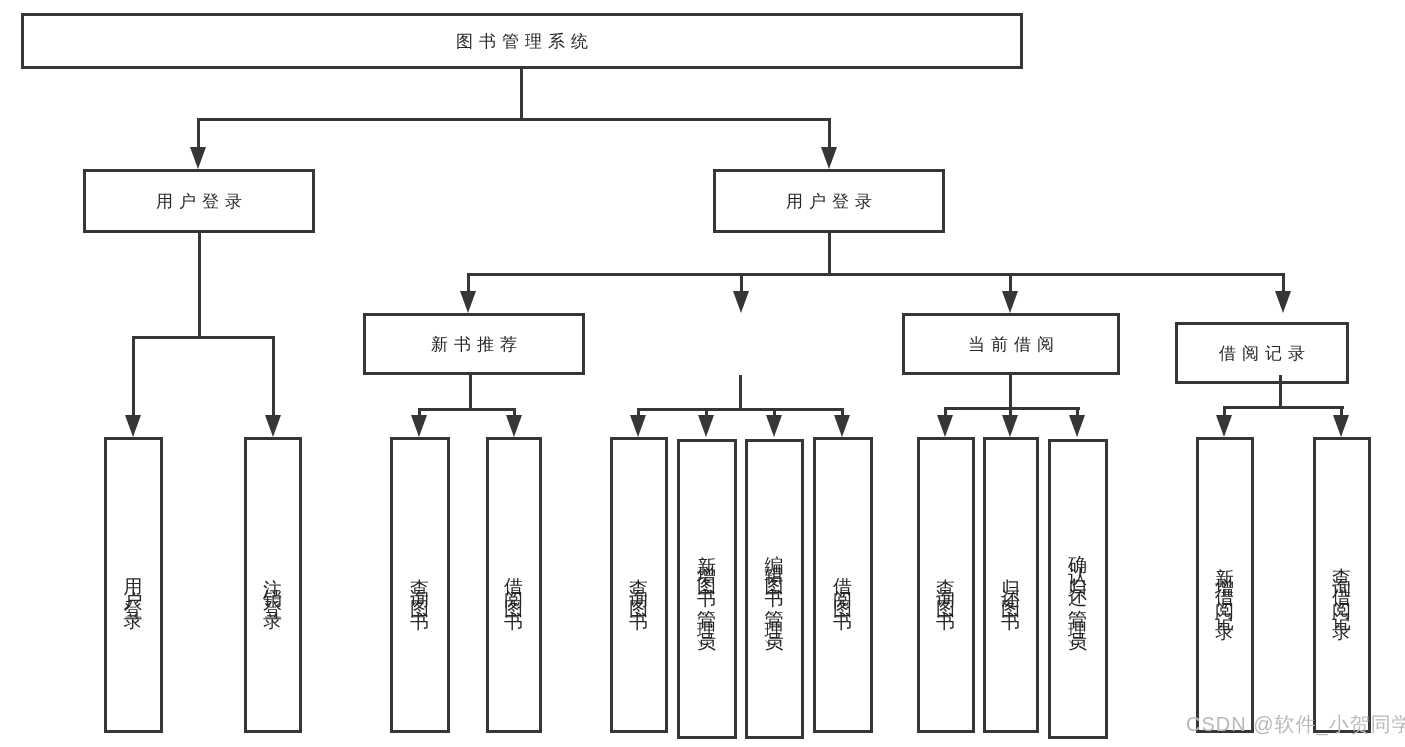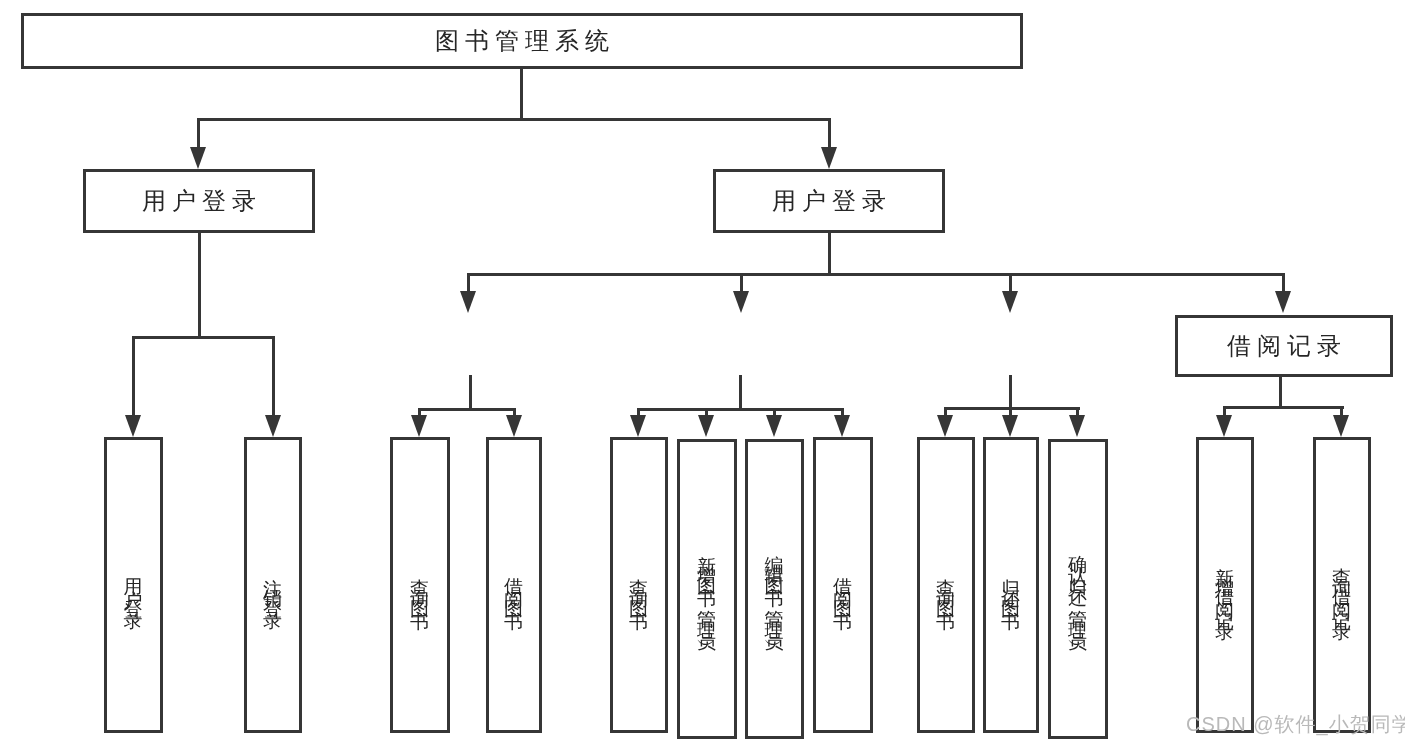--- a/index.html
+++ b/index.html
@@ -9,21 +9,21 @@
     background:#ffffff;
     font-family:"Liberation Sans","DejaVu Sans",sans-serif;
     overflow:hidden;
   }
   .box{
     position:absolute;
     border:3px solid #363636;
     background:#ffffff;
     display:flex;align-items:center;justify-content:center;
     color:#262626;
-    font-size:24px;
+    font-size:17px;
     letter-spacing:6px;
     text-indent:6px;
     box-sizing:border-box;
     font-weight:500;
   }
   .leaf{
     position:absolute;
     border:3px solid #363636;
     background:#ffffff;
     display:flex;align-items:center;justify-content:center;
@@ -91,21 +91,27 @@
   <div class="hline" style="left:467px;top:273px;width:818px"></div>
   <div class="vline" style="left:467px;top:273px;height:19px"></div>
   <div class="arr" style="left:460px;top:291px"></div>
   <div class="vline" style="left:740px;top:273px;height:19px"></div>
   <div class="arr" style="left:733px;top:291px"></div>
   <div class="vline" style="left:1009px;top:273px;height:19px"></div>
   <div class="arr" style="left:1002px;top:291px"></div>
   <div class="vline" style="left:1282px;top:273px;height:19px"></div>
   <div class="arr" style="left:1275px;top:291px"></div>
 
-  <div class="box" style="left:1175px;top:315px;width:218px;height:62px">
+  <div class="box" style="left:363px;top:313px;width:222px;height:62px">
+    <span>新书推荐</span>
+  </div>
+  <div class="box" style="left:902px;top:313px;width:218px;height:62px">
+    <span>当前借阅</span>
+  </div>
+  <div class="box" style="left:1175px;top:322px;width:174px;height:62px">
     <span>借阅记录</span>
   </div>
 
   <div class="vline" style="left:469px;top:375px;height:33px"></div>
   <div class="hline" style="left:418px;top:408px;width:98px"></div>
   <div class="vline" style="left:418px;top:408px;height:8px"></div>
   <div class="arr" style="left:411px;top:415px"></div>
   <div class="vline" style="left:513px;top:408px;height:8px"></div>
   <div class="arr" style="left:506px;top:415px"></div>
 

